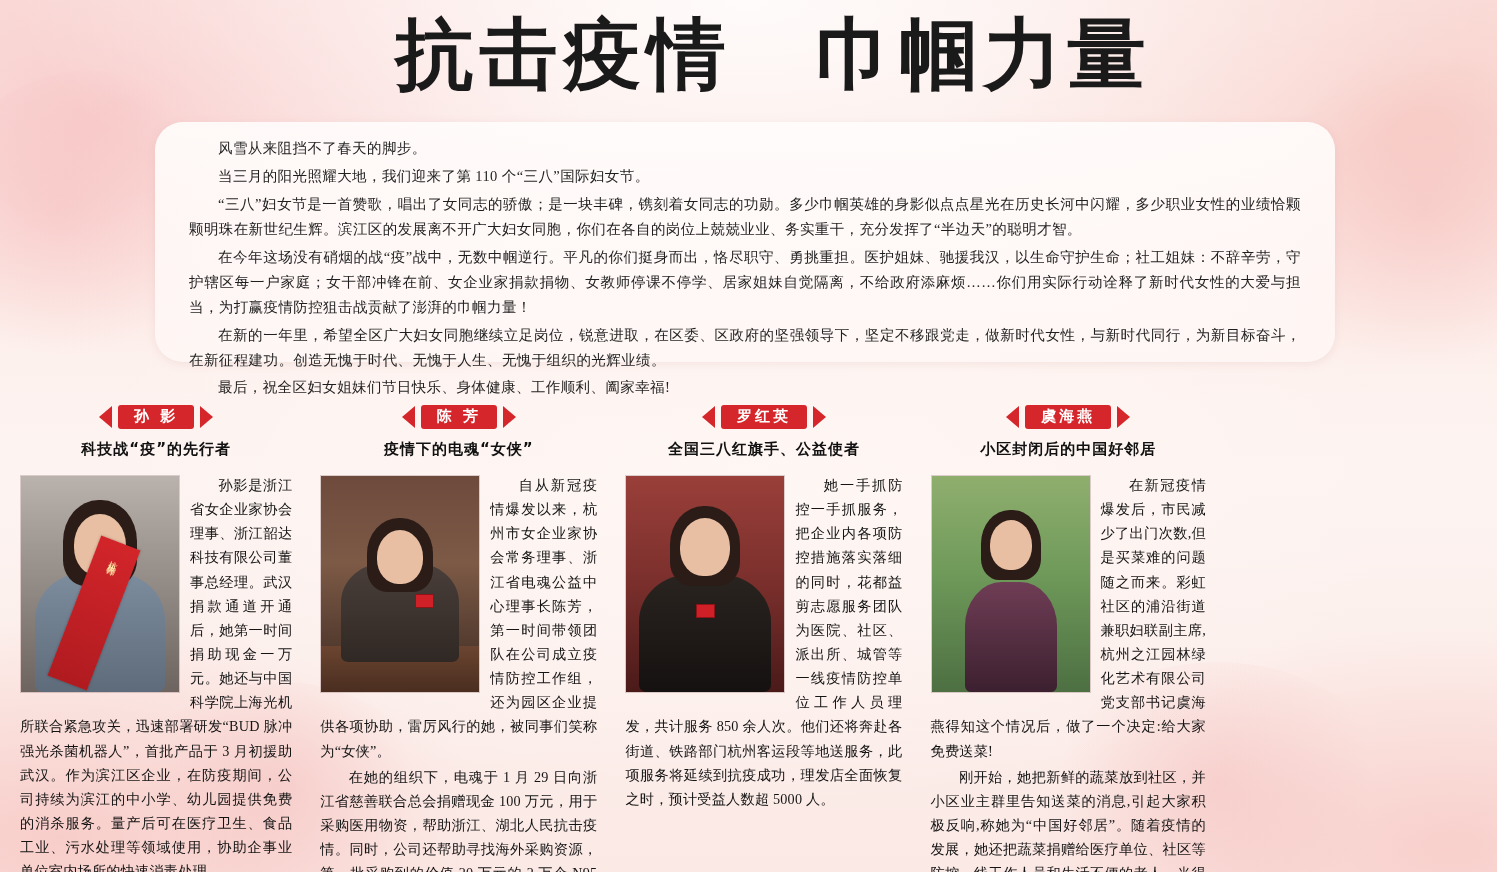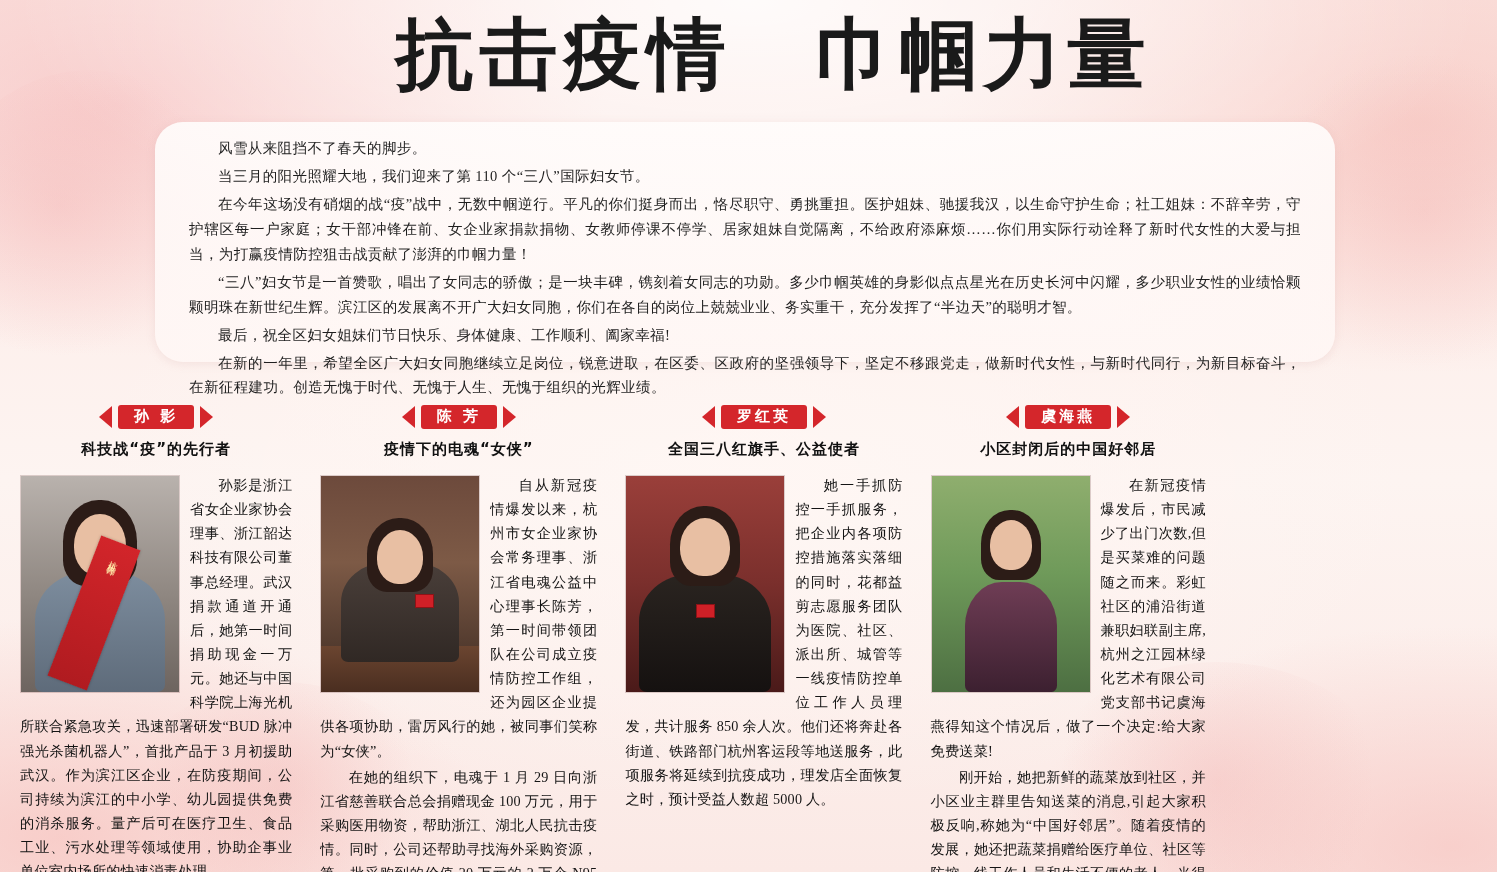--- a/index.html
+++ b/index.html
@@ -223,24 +223,24 @@
   <div class="floral f1"></div>
   <div class="floral f2"></div>
   <div class="floral f3"></div>
   <div class="floral f4"></div>
 
   <div class="masthead">抗击疫情　巾帼力量</div>
 
   <div class="editorial">
     <p>风雪从来阻挡不了春天的脚步。</p>
     <p>当三月的阳光照耀大地，我们迎来了第 110 个“三八”国际妇女节。</p>
+    <p>“三八”妇女节是一首赞歌，唱出了女同志的骄傲；是一块丰碑，镌刻着女同志的功勋。多少巾帼英雄的身影似点点星光在历史长河中闪耀，多少职业女性的业绩恰颗颗明珠在新世纪生辉。滨江区的发展离不开广大妇女同胞，你们在各自的岗位上兢兢业业、务实重干，充分发挥了“半边天”的聪明才智。</p>
     <p>在今年这场没有硝烟的战“疫”战中，无数中帼逆行。平凡的你们挺身而出，恪尽职守、勇挑重担。医护姐妹、驰援我汉，以生命守护生命；社工姐妹：不辞辛劳，守护辖区每一户家庭；女干部冲锋在前、女企业家捐款捐物、女教师停课不停学、居家姐妹自觉隔离，不给政府添麻烦……你们用实际行动诠释了新时代女性的大爱与担当，为打赢疫情防控狙击战贡献了澎湃的巾帼力量！</p>
-    <p>“三八”妇女节是一首赞歌，唱出了女同志的骄傲；是一块丰碑，镌刻着女同志的功勋。多少巾帼英雄的身影似点点星光在历史长河中闪耀，多少职业女性的业绩恰颗颗明珠在新世纪生辉。滨江区的发展离不开广大妇女同胞，你们在各自的岗位上兢兢业业、务实重干，充分发挥了“半边天”的聪明才智。</p>
+    <p>在新的一年里，希望全区广大妇女同胞继续立足岗位，锐意进取，在区委、区政府的坚强领导下，坚定不移跟党走，做新时代女性，与新时代同行，为新目标奋斗，在新征程建功。创造无愧于时代、无愧于人生、无愧于组织的光辉业绩。</p>
     <p>最后，祝全区妇女姐妹们节日快乐、身体健康、工作顺利、阖家幸福!</p>
-    <p>在新的一年里，希望全区广大妇女同胞继续立足岗位，锐意进取，在区委、区政府的坚强领导下，坚定不移跟党走，做新时代女性，与新时代同行，为新目标奋斗，在新征程建功。创造无愧于时代、无愧于人生、无愧于组织的光辉业绩。</p>
   </div>
 
   <div class="columns">
 
     <div class="col">
       <div class="name-banner">
         <span class="ribbon-left"></span>
         <span class="banner-pill">孙  影</span>
         <span class="ribbon-right"></span>
       </div>

